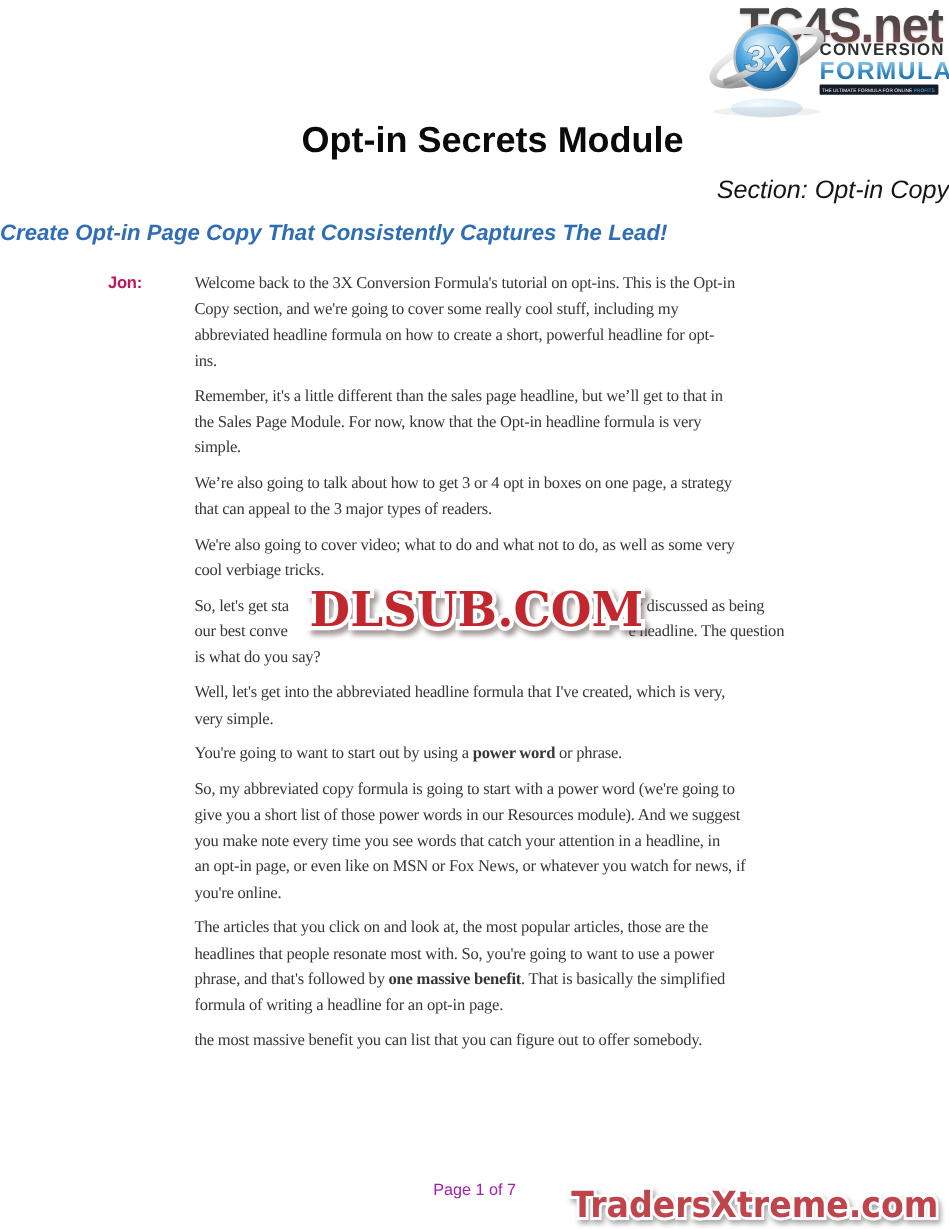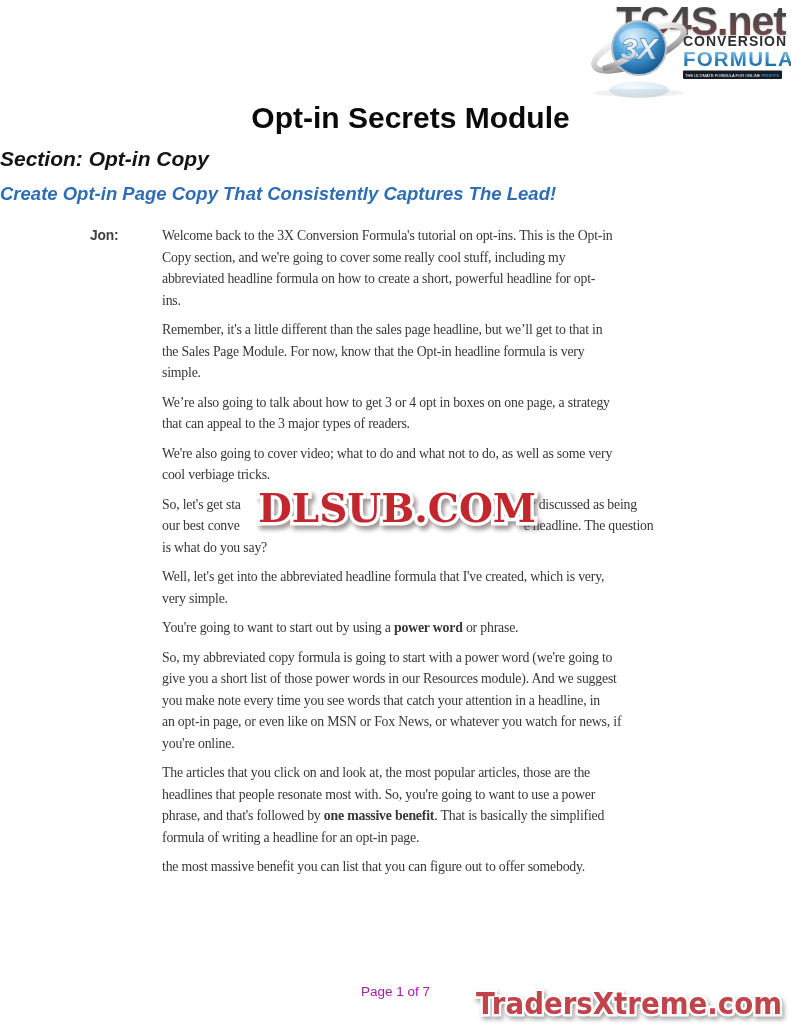--- a/index.html
+++ b/index.html
@@ -18,33 +18,33 @@
   }
 
   .logo-wrap { position:absolute; top:4px; left:0; width:100%; display:flex; justify-content:flex-end; }
 
   .title {
     position:absolute; top:101px; left:0; width:100%; margin:0;
     text-align:center; font-size:30px; font-weight:bold; color:#0a0a0a;padding-left:15px;
   }
   .section {
     position:absolute; top:147px; left:0; width:100%; margin:0;
-    text-align:left; font-size:21px; font-weight:bold; font-style:italic; color:#141414;
+    text-align:right; font-size:21px; font-weight:normal; font-style:italic; color:#141414;
   }
   .tagline {
     position:absolute; top:183px; left:0; width:100%; margin:0;
     text-align:left; font-size:18.5px; font-weight:bold; font-style:italic;
     color:var(--heading-blue,#2f6db4);
   }
 
   .transcript {
     position:absolute; top:225px; left:162px; width:575px;
     font-size:13.8px; line-height:21.5px; letter-spacing:-0.2px; color:#373737;
   }
-  .speaker { position:absolute; left:-72px; top:0; font-weight:bold; color:#404040; }
+  .speaker { position:absolute; left:-72px; top:0; font-weight:bold; color:#be185d; }
   .para { margin:0 0 8px 0;font-family:Liberation Serif, serif; }
   .tline { white-space:nowrap; }
   .b { font-weight:bold; }
   .gap { display:inline-block; height:1px; }
 
   .dlsub { position:absolute; left:251px; top:481px; }
   .traders { position:absolute; top:981px; right:2px; }
 
   .footer {
     position:absolute; top:968px; left:0; width:100%;

